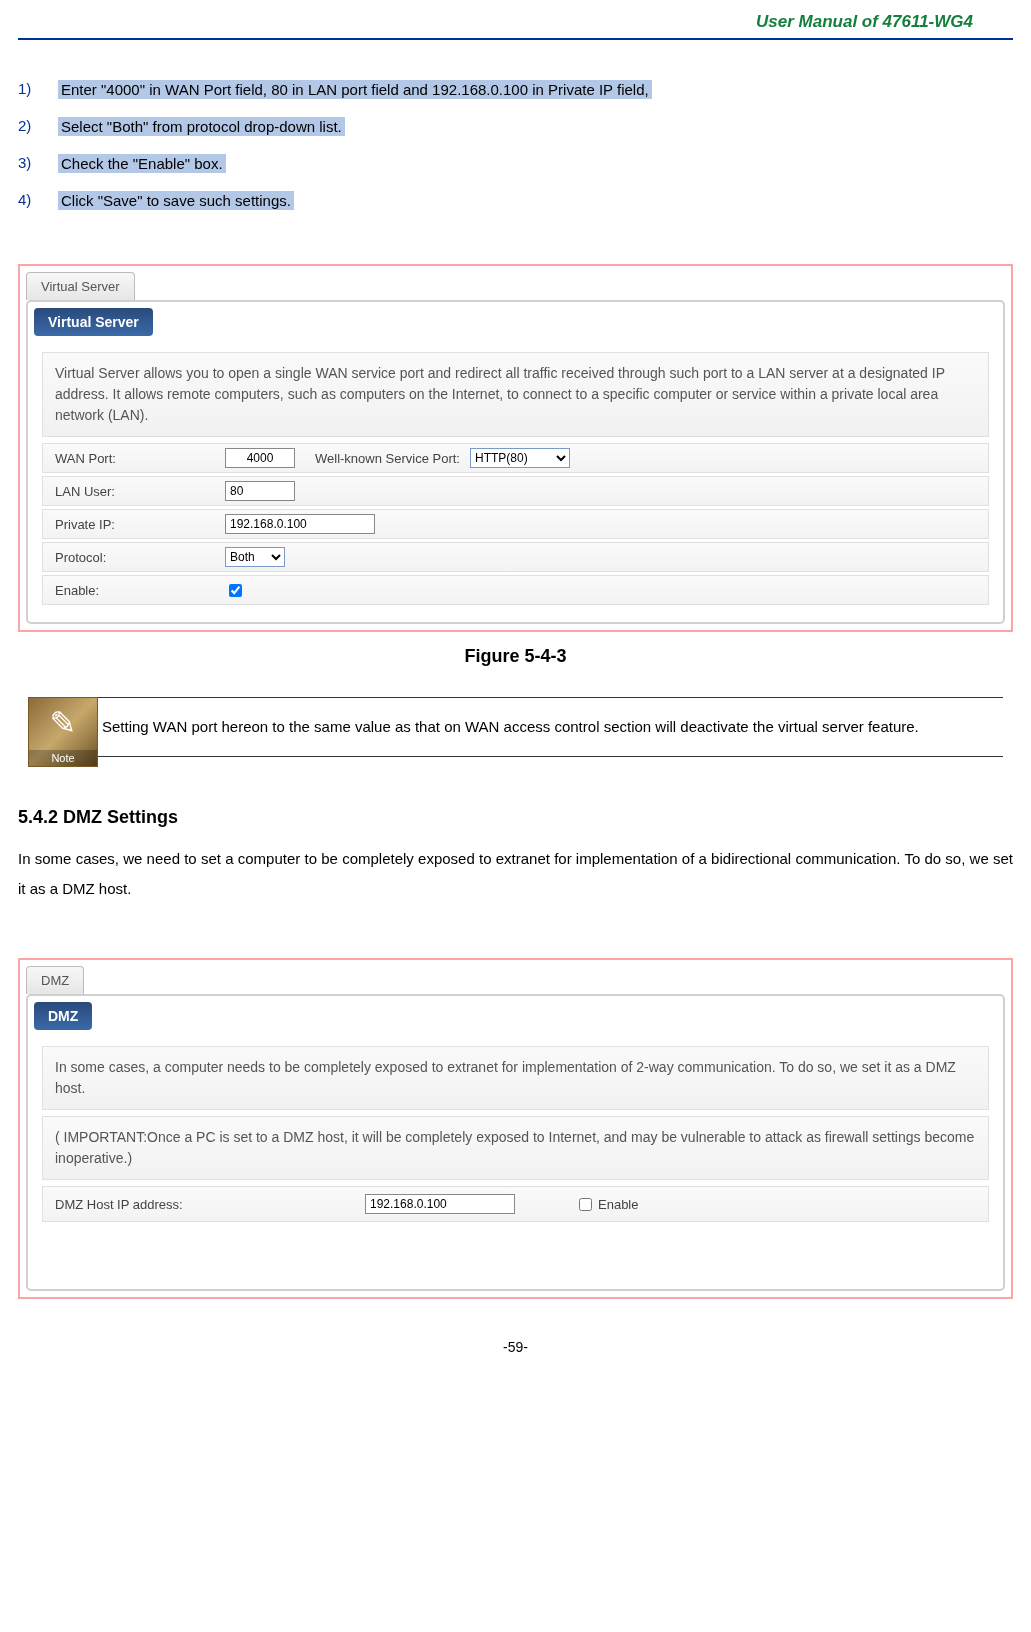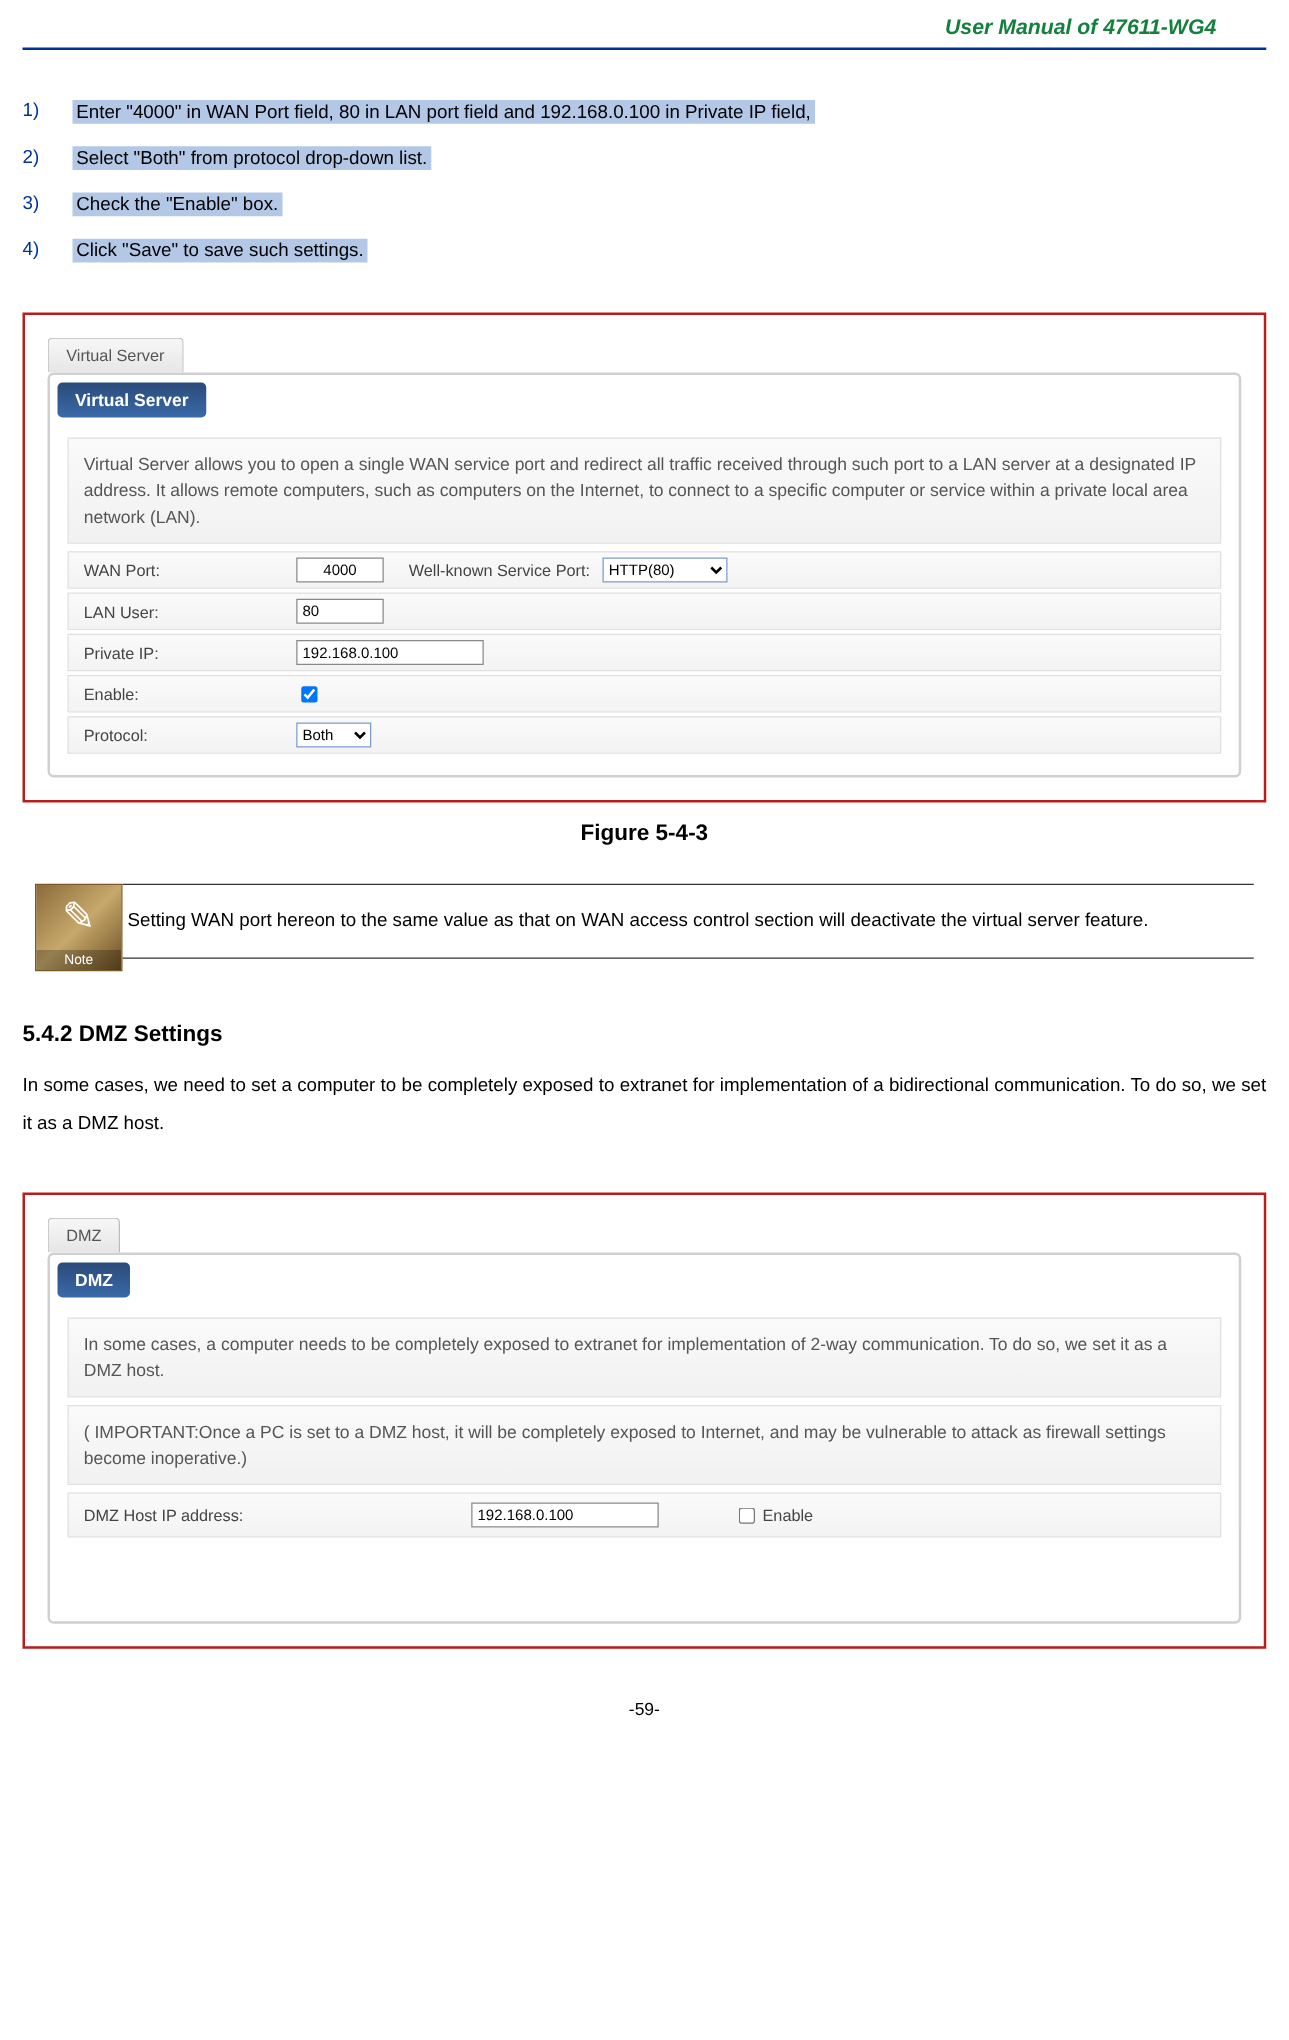--- a/index.html
+++ b/index.html
@@ -34,23 +34,23 @@
   .ol-num {
     color: #003399;
     width: 40px;
     flex-shrink: 0;
   }
   .ol-text {
     background: #b3c7e6;
     padding: 1px 3px;
   }
   .fig-box {
-    border: 2px solid #b91c1c;
-    padding: 12px;
-    margin-top: 40px;
+    border: 2px solid #fca5a5;
+    padding: 0;
+    margin-top: 54px;
   }
   .tab-strip {
     padding: 6px 6px 0 6px;
     display: flex;
   }
   .tab {
     background: linear-gradient(#f7f7f7,#e6e6e6);
     border: 1px solid #bbb;
     border-bottom: none;
     padding: 6px 14px;
@@ -242,29 +242,29 @@
           <span class="form-label">LAN User:</span>
           <input class="tinput" style="width: 70px;" value="80">
         </div>
 
         <div class="form-row">
           <span class="form-label">Private IP:</span>
           <input class="tinput" style="width: 150px;" value="192.168.0.100">
         </div>
 
         <div class="form-row">
-          <span class="form-label">Enable:</span>
-          <input type="checkbox" class="chk" checked="" style="">
-        </div>
-
-        <div class="form-row">
           <span class="form-label">Protocol:</span>
           <select class="sel" style="width:60px">
             <option>Both</option>
           </select>
+        </div>
+
+        <div class="form-row">
+          <span class="form-label">Enable:</span>
+          <input type="checkbox" class="chk" checked="" style="">
         </div>
       </div>
     </div>
   </div>
 
   <div class="fig-caption">Figure 5-4-3</div>
 
   <div class="note-block">
     <div class="note-icon" data-label="Note"></div>
     <div class="note-text">Setting WAN port hereon to the same value as that on WAN access control section will deactivate the virtual server feature.</div>

